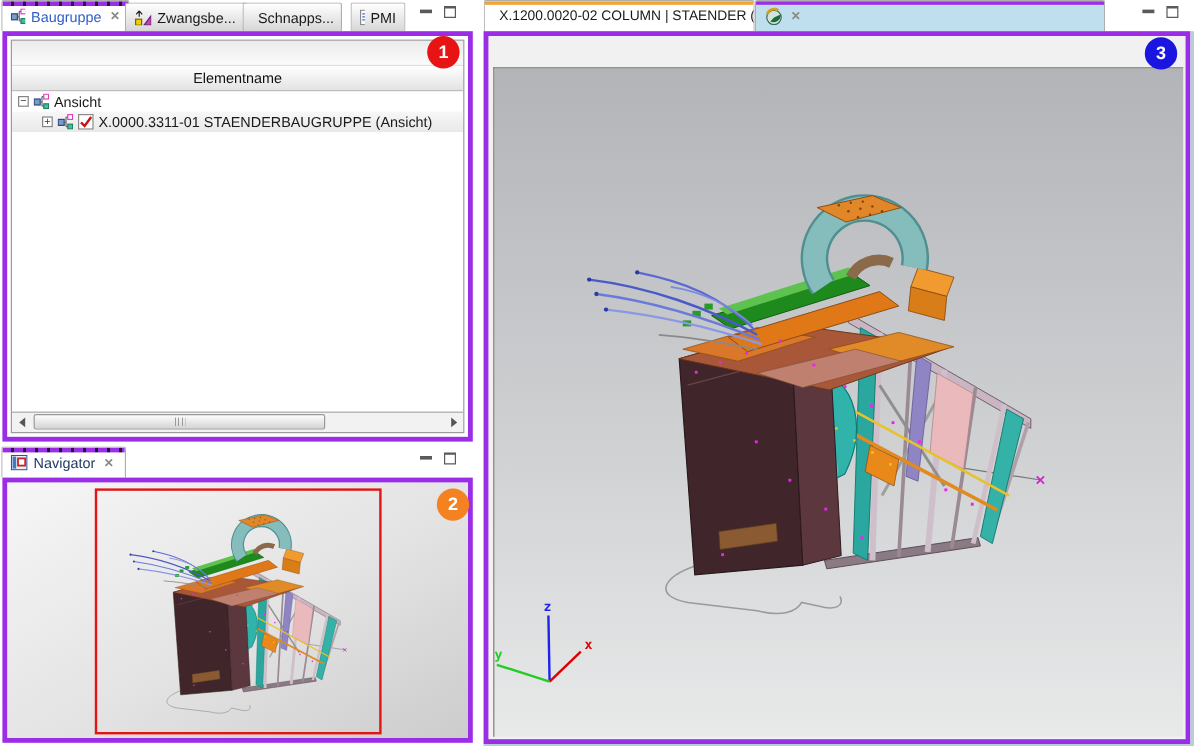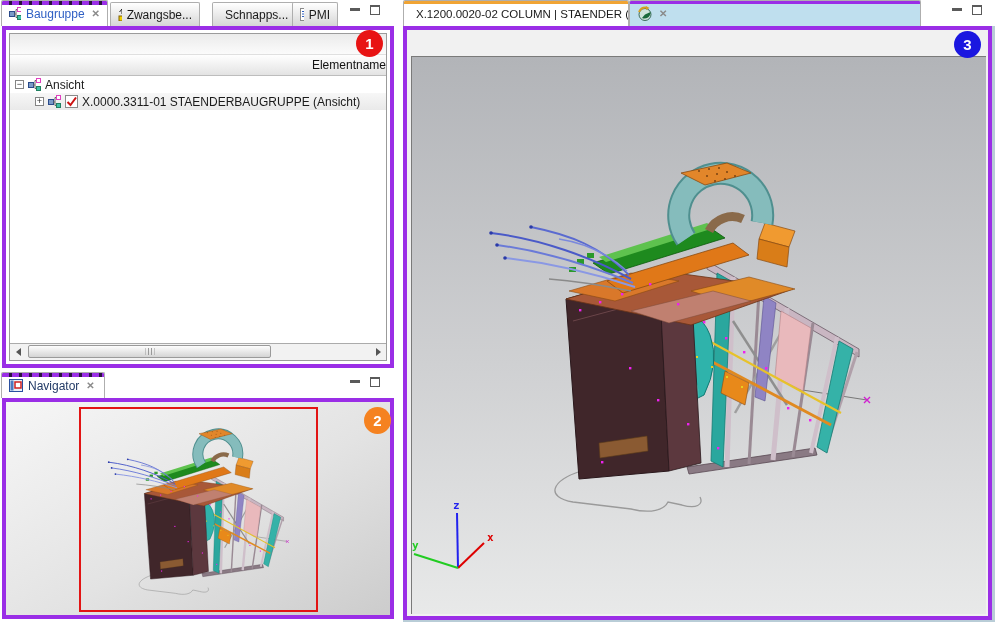--- a/index.html
+++ b/index.html
@@ -28,21 +28,21 @@
 
   .badge { position:absolute; width:27px; height:27px; border-radius:50%; color:#fff;
     font-weight:bold; font-size:15px; display:flex; align-items:center; justify-content:center; z-index:20; }
 
   
   #assembly-panel { left:0; top:0; width:397px; height:370px; }
   #assembly-body  { left:2px; top:26px; width:392px; height:342px; }
   .tree-widget { position:absolute; inset:3px; border:1px solid #9b9b9b; background:#fff; overflow:hidden; }
   .tree-blank { height:21px; background:linear-gradient(#ebebeb,#fbfbfb); border-bottom:1px solid #e0e0e0; }
   .tree-header { height:21px; background:linear-gradient(#ffffff,#e3e3e3); border-bottom:1px solid #bdbdbd;
-    text-align:right; line-height:20px; color:#111; }
+    text-align:center; line-height:20px; color:#111; }
   .tree-row { height:17px; display:flex; align-items:center; gap:4px; padding-left:5px; white-space:nowrap; }
   .tree-row.selected { background:linear-gradient(#f7f7f7,#e9e9e9); }
   .indent { width:16px; }
   .expander { width:9px; height:9px; border:1px solid #848484; background:#fff;
     font-size:9px; line-height:7px; text-align:center; color:#333; flex:0 0 auto; }
   .checkbox { width:13px; height:13px; border:1px solid #8a8a8a; background:#fff; flex:0 0 auto;
     display:flex; align-items:center; justify-content:center; }
 
   
   .hscroll { position:absolute; left:0; right:0; bottom:0; height:17px; background:#f2f2f2; border-top:1px solid #ababab; }
@@ -187,29 +187,29 @@
       <div class="dash-strip"></div>
       <svg width="13" height="13">
         <rect x="0.5" y="4.5" width="5" height="5" fill="#7a9ac8" stroke="#2a4a8a"></rect>
         <path d="M5,7 h2 M7,2.5 v8 M7,2.5 h2 M7,10.5 h2" stroke="#666" fill="none"></path>
         <rect x="8.5" y="0.5" width="4" height="4" fill="#fff" stroke="#e040c0"></rect>
         <rect x="8.5" y="8.5" width="4" height="4" fill="#40c0a8" stroke="#208060"></rect>
       </svg>
       <span class="tab-label" style="color:#2f5fc4">Baugruppe</span>
       <span class="close-x">✕</span>
     </div>
-    <div class="tab inactive" style="left:110px;width:90px">
+    <div class="tab inactive" style="left:104px;width:102px">
       <svg width="14" height="13">
         <rect x="1" y="8" width="5" height="5" fill="#f0d000" stroke="#806000"></rect>
         <polygon points="8,13 14,13 14,5" fill="#c040c0" stroke="#702070"></polygon>
         <path d="M4,6 V1 M4,1 l-2.5,3 M4,1 l2.5,3" stroke="#222" fill="none"></path>
       </svg>
       <span class="tab-label">Zwangsbe...</span>
     </div>
-    <div class="tab inactive" style="left:212px;width:83px">
+    <div class="tab inactive" style="left:202px;width:83px">
       <svg width="14" height="12">
         <rect x="0.5" y="0.5" width="13" height="11" fill="#dcecf8" stroke="#4a7ab0"></rect>
         <polygon points="1,11 6,5 9,9 11,7 13,11" fill="#8aa8c8"></polygon>
         <circle cx="10" cy="3.5" r="1.5" fill="#f0c040"></circle>
       </svg>
       <span class="tab-label">Schnapps...</span>
     </div>
     <div class="tab inactive" style="left:292px;width:46px">
       <svg width="11" height="13">
         <rect x="0.5" y="0.5" width="10" height="12" fill="#fff" stroke="#8a8a8a"></rect>

